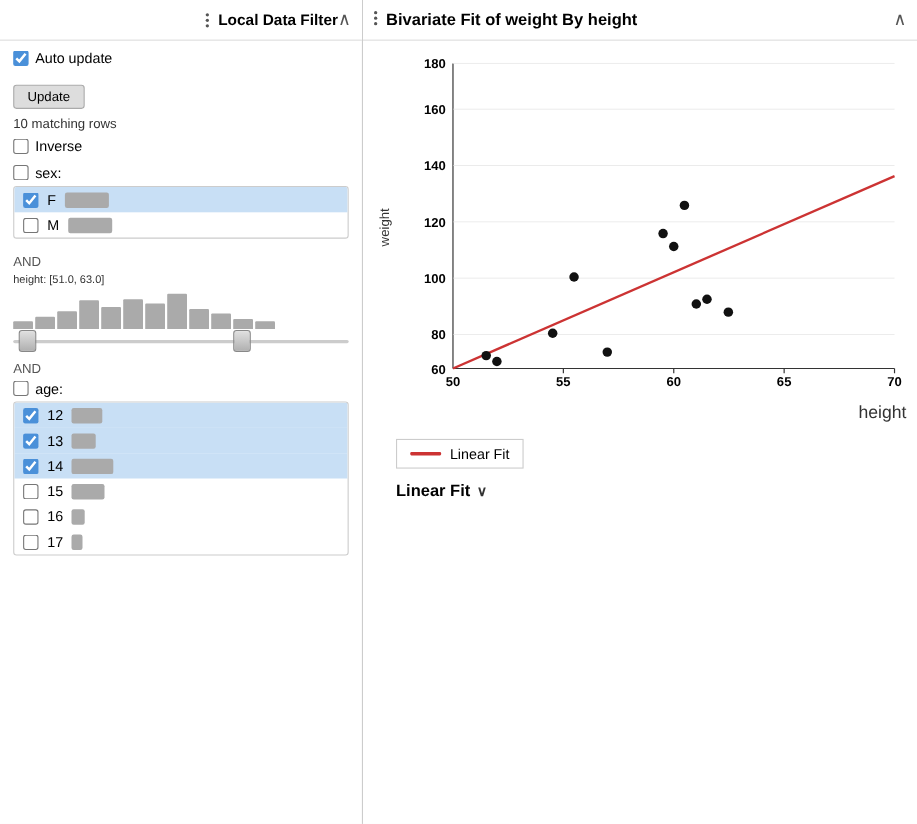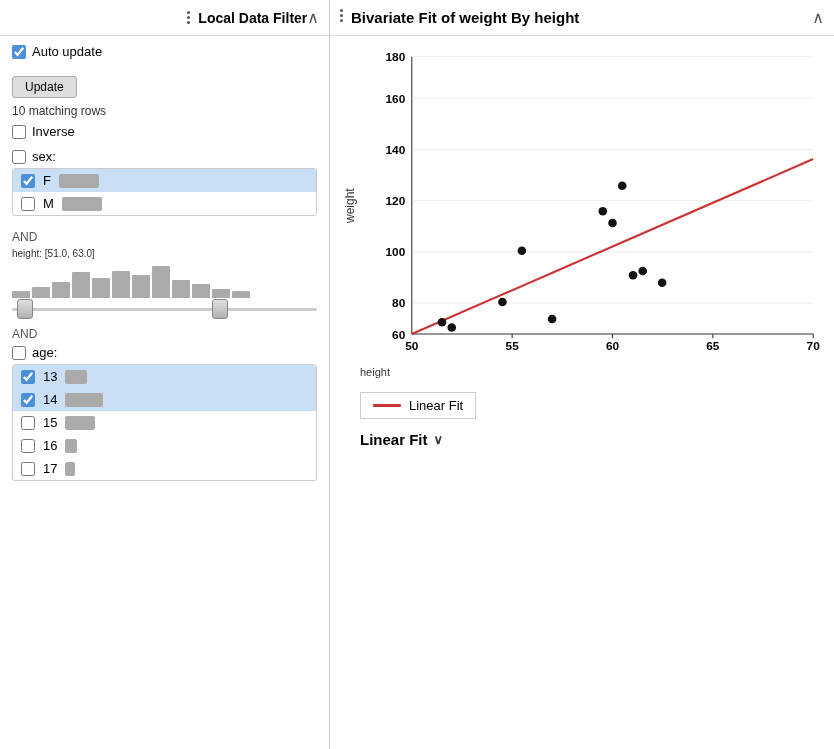--- a/index.html
+++ b/index.html
@@ -98,21 +98,21 @@
       gap: 6px;
       margin-bottom: 10px;
     }
 
     .filter-group {
       margin-bottom: 10px;
     }
 
     .filter-group-header {
       display: flex;
-      align-items: flex-end;
+      align-items: flex-start;
       gap: 6px;
       margin-bottom: 4px;
     }
 
     .checkbox-options {
       border: 1px solid #ccc;
       border-radius: 3px;
       overflow: hidden;
     }
 
@@ -248,22 +248,22 @@
       position: relative;
       font-weight: bold;
     }
 
     svg.scatter-svg {
       width: 100%;
       height: 100%;
     }
 
     .x-axis-label {
-      text-align: left;
-      font-size: 11px;
+      text-align: right;
+      font-size: 16px;
       color: #333;
       padding-bottom: 4px;
       margin-left: 30px;
     }
 
     .legend-box {
       margin: 10px 10px 6px 30px;
       border: 1px solid #ccc;
       display: inline-flex;
       align-items: center;
@@ -374,20 +374,25 @@
 
     
     <div class="and-label">AND</div>
 
     <div class="filter-group">
       <div class="filter-group-header">
         <input type="checkbox" style="">
         <span>age:</span>
       </div>
       <div class="checkbox-options" id="age-options">
+          <div class="checkbox-option selected">
+            <input type="checkbox" checked="" style="">
+            <span>12</span>
+            <div class="color-bar" style="width: 28px; background: rgb(170, 170, 170);"></div>
+          </div>
           <div class="checkbox-option selected">
             <input type="checkbox" checked="" style="">
             <span>13</span>
             <div class="color-bar" style="width: 22px; background: rgb(170, 170, 170);"></div>
           </div>
           <div class="checkbox-option selected">
             <input type="checkbox" checked="" style="">
             <span>14</span>
             <div class="color-bar" style="width: 38px; background: rgb(170, 170, 170);"></div>
           </div>

